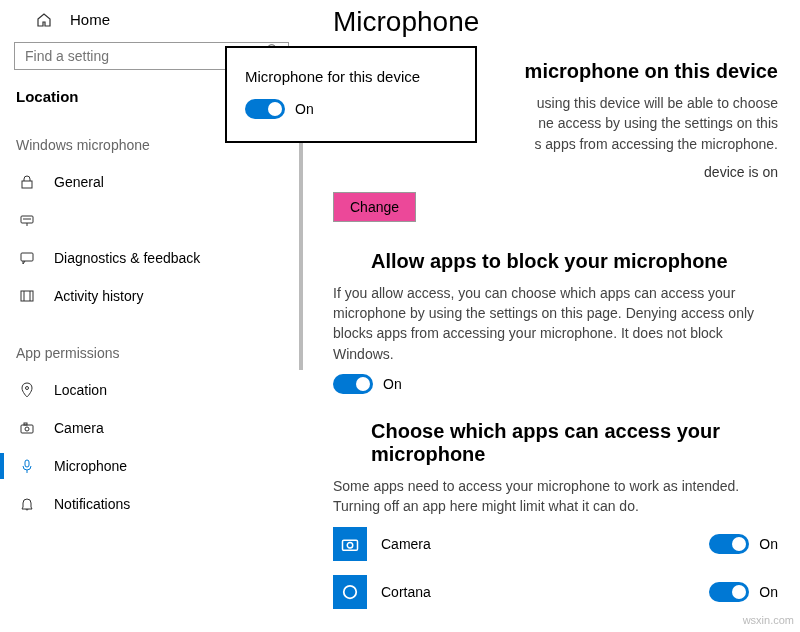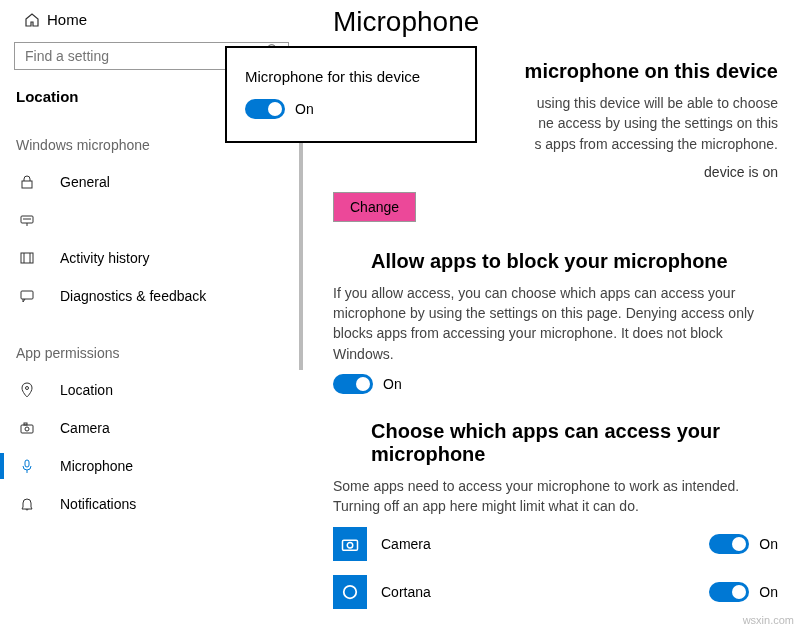--- a/index.html
+++ b/index.html
@@ -1,24 +1,24 @@
 <!DOCTYPE html>
 <html><head>
 <meta charset="utf-8">
 <style>
 * { box-sizing: border-box; margin: 0; padding: 0; font-family: "Segoe UI", sans-serif; }
 body { width: 800px; height: 632px; overflow: hidden; background: #fff; position: relative; }
 .container { display: flex; height: 632px; }
 .sidebar { width: 303px; padding: 11px 0 0 0; position: relative; }
-.home-row { display: flex; align-items: center; gap: 7px; padding: 0 0 14px 24px; font-size: 15px; }
+.home-row { display: flex; align-items: center; gap: 18px; padding: 0 0 14px 36px; font-size: 15px; }
 .search-box { margin: 0 14px 18px 14px; border: 1px solid #999; height: 28px; display: flex; padding: 0 8px 0 10px; font-size: 14px; color: #666; justify-content: space-between; }
 .search-box input { border: none; outline: none; font-size: 14px; width: 80%; color: #333; }
 .sidebar-title { font-size: 15px; font-weight: 600; padding: 0 0 24px 16px; }
 .section-label { font-size: 14px; color: #666; padding: 8px 0 10px 16px; }
-.nav-item { display: flex; align-items: center; gap: 24px; padding: 10px 0 10px 18px; font-size: 14px; cursor: pointer; position: relative; }
+.nav-item { display: flex; align-items: center; gap: 18px; padding: 10px 0 10px 18px; font-size: 14px; cursor: pointer; position: relative; }
 .nav-item.active::before { content: ""; position: absolute; left: 0; top: 6px; bottom: 6px; width: 4px; background: #0078d4; }
 .nav-item .icon { width: 18px; height: 18px; display: flex; align-items: center; justify-content: center; }
 .scrollbar { position: absolute; right: 0; top: 140px; width: 4px; height: 230px; background: #bbb; }
 .main { flex: 1; padding: 0 22px 0 30px; overflow: hidden; }
 .page-title { font-size: 28px; font-weight: 400; padding: 6px 0 22px 0; }
 .section-h { font-size: 20px; font-weight: 700; margin-bottom: 10px; margin-left: 38px; }
 .desc { font-size: 14px; color: #444; line-height: 1.45; margin-bottom: 10px; }
 .status-line { font-size: 14px; color: #333; margin-bottom: 12px; }
 .btn-change { background: #ec4899; border: 1px solid #999; padding: 6px 16px; font-size: 14px; cursor: pointer; margin-bottom: 28px; }
 .toggle-row { display: flex; align-items: center; gap: 10px; margin-bottom: 26px; }
@@ -80,36 +80,36 @@
             <rect x="2" y="4" width="12" height="7" rx="1" fill="none" stroke="#333"></rect>
             <line x1="4" y1="7" x2="12" y2="7" stroke="#333"></line>
             <line x1="8" y1="11" x2="8" y2="14" stroke="#333"></line>
           </svg>
       </span>
     </div>
 
     <div class="nav-item">
       <span class="icon">
         <svg width="16" height="16" viewBox="0 0 16 16">
+            <rect x="2" y="3" width="12" height="8" rx="1" fill="none" stroke="#333"></rect>
+            <path d="M6 11l-2 3v-3" fill="none" stroke="#333"></path>
+          </svg>
+      </span>
+      <span>Diagnostics &amp; feedback</span>
+    </div>
+
+    <div class="nav-item">
+      <span class="icon">
+        <svg width="16" height="16" viewBox="0 0 16 16">
             <rect x="2" y="3" width="12" height="10" fill="none" stroke="#333"></rect>
             <line x1="5" y1="3" x2="5" y2="13" stroke="#333"></line>
             <line x1="11" y1="3" x2="11" y2="13" stroke="#333"></line>
           </svg>
       </span>
       <span>Activity history</span>
-    </div>
-
-    <div class="nav-item">
-      <span class="icon">
-        <svg width="16" height="16" viewBox="0 0 16 16">
-            <rect x="2" y="3" width="12" height="8" rx="1" fill="none" stroke="#333"></rect>
-            <path d="M6 11l-2 3v-3" fill="none" stroke="#333"></path>
-          </svg>
-      </span>
-      <span>Diagnostics &amp; feedback</span>
     </div>
 
     <div class="section-label" style="margin-top:22px">App permissions</div>
 
     <div class="nav-item">
       <span class="icon">
         <svg width="16" height="16" viewBox="0 0 16 16">
             <path d="M8 1C5 1 3 3 3 6c0 4 5 9 5 9s5-5 5-9c0-3-2-5-5-5z" fill="none" stroke="#333"></path>
             <circle cx="8" cy="6" r="1.5" fill="none" stroke="#333"></circle>
           </svg>

